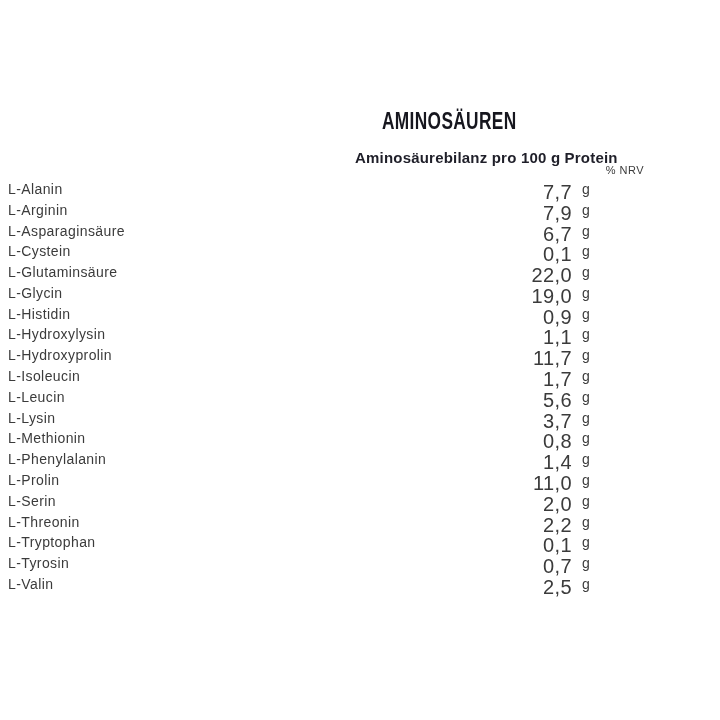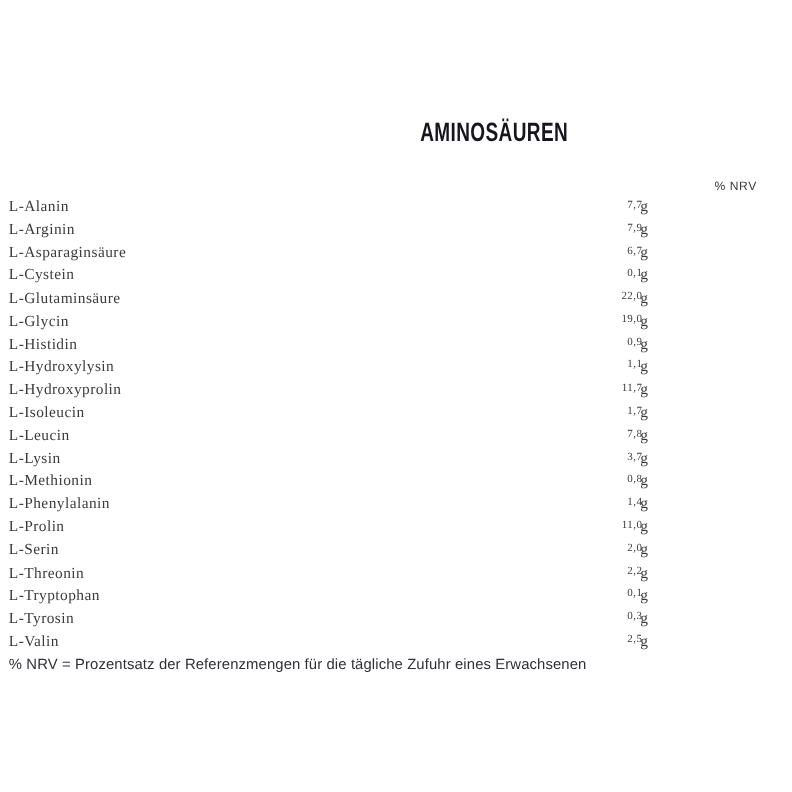--- a/index.html
+++ b/index.html
@@ -7,21 +7,20 @@
     padding: 0;
     background: #ffffff;
   }
   .page {
     position: relative;
     width: 656px;
     height: 720px;
     background: var(--bg, #ffffff);
     font-family: "Liberation Sans", sans-serif;
     overflow: hidden;
-    padding-left: 44px;
   }
   .title {
     position: absolute;
     top: 107px;
     left: 382px;
     font-size: 24px;
     font-weight: bold;
     color: var(--title-color, #16161e);
     letter-spacing: 0.5px;
     transform: scaleX(0.72);
@@ -50,36 +49,35 @@
   }
   .rows {
     position: absolute;
     top: 181px;
     left: 0;
     width: 720px;
   }
   .row {
     position: relative;
     height: 20.79px;
-    font-family: Liberation Serif, serif;
   }
   .row .label {
     position: absolute;
     left: 8px;
     top: 0;
     font-size: 14px;
     color: var(--body-color, #3b3b3b);
     letter-spacing: 0.4px;
     white-space: nowrap;
   }
   .row .amount {
     position: absolute;
-    right: 136px;
+    right: 148px;
     top: 0;
-    font-size: 10px;
+    font-size: 20px;
     color: var(--body-color, #3b3b3b);
     letter-spacing: 0.4px;
     white-space: nowrap;
   }
   .row .unit {
     position: absolute;
     left: 582px;
     top: 0;
     font-size: 14px;
     color: var(--body-color, #3b3b3b);
@@ -95,20 +93,21 @@
     white-space: nowrap;
   }
 </style>
 </head>
 <body>
 
 <div class="page" style="--bg: #ffffff; --title-color: #16161e; --header-color: #1f1f29; --body-color: #3b3b3b; --footnote-color: #2f2f38;">
 
   <div class="title">AMINOSÄUREN</div>
 
+  <div class="table-header">Aminosäurebilanz pro 100 g Protein</div>
 
   <div class="nrv-header">% NRV</div>
 
   <div class="rows">
     <div class="row">
       <span class="label">L-Alanin</span>
       <span class="amount">7,7</span>
       <span class="unit">g</span>
     </div>
 
@@ -161,21 +160,21 @@
     </div>
 
     <div class="row">
       <span class="label">L-Isoleucin</span>
       <span class="amount">1,7</span>
       <span class="unit">g</span>
     </div>
 
     <div class="row">
       <span class="label">L-Leucin</span>
-      <span class="amount">7,8</span>
+      <span class="amount">5,6</span>
       <span class="unit">g</span>
     </div>
 
     <div class="row">
       <span class="label">L-Lysin</span>
       <span class="amount">3,7</span>
       <span class="unit">g</span>
     </div>
 
     <div class="row">
@@ -209,26 +208,25 @@
     </div>
 
     <div class="row">
       <span class="label">L-Tryptophan</span>
       <span class="amount">0,1</span>
       <span class="unit">g</span>
     </div>
 
     <div class="row">
       <span class="label">L-Tyrosin</span>
-      <span class="amount">0,3</span>
+      <span class="amount">0,7</span>
       <span class="unit">g</span>
     </div>
 
     <div class="row">
       <span class="label">L-Valin</span>
       <span class="amount">2,5</span>
       <span class="unit">g</span>
     </div>
   </div>
 
-  <div class="footnote">% NRV = Prozentsatz der Referenzmengen für die tägliche Zufuhr eines Erwachsenen</div>
 
 </div>
 
 </body></html>

